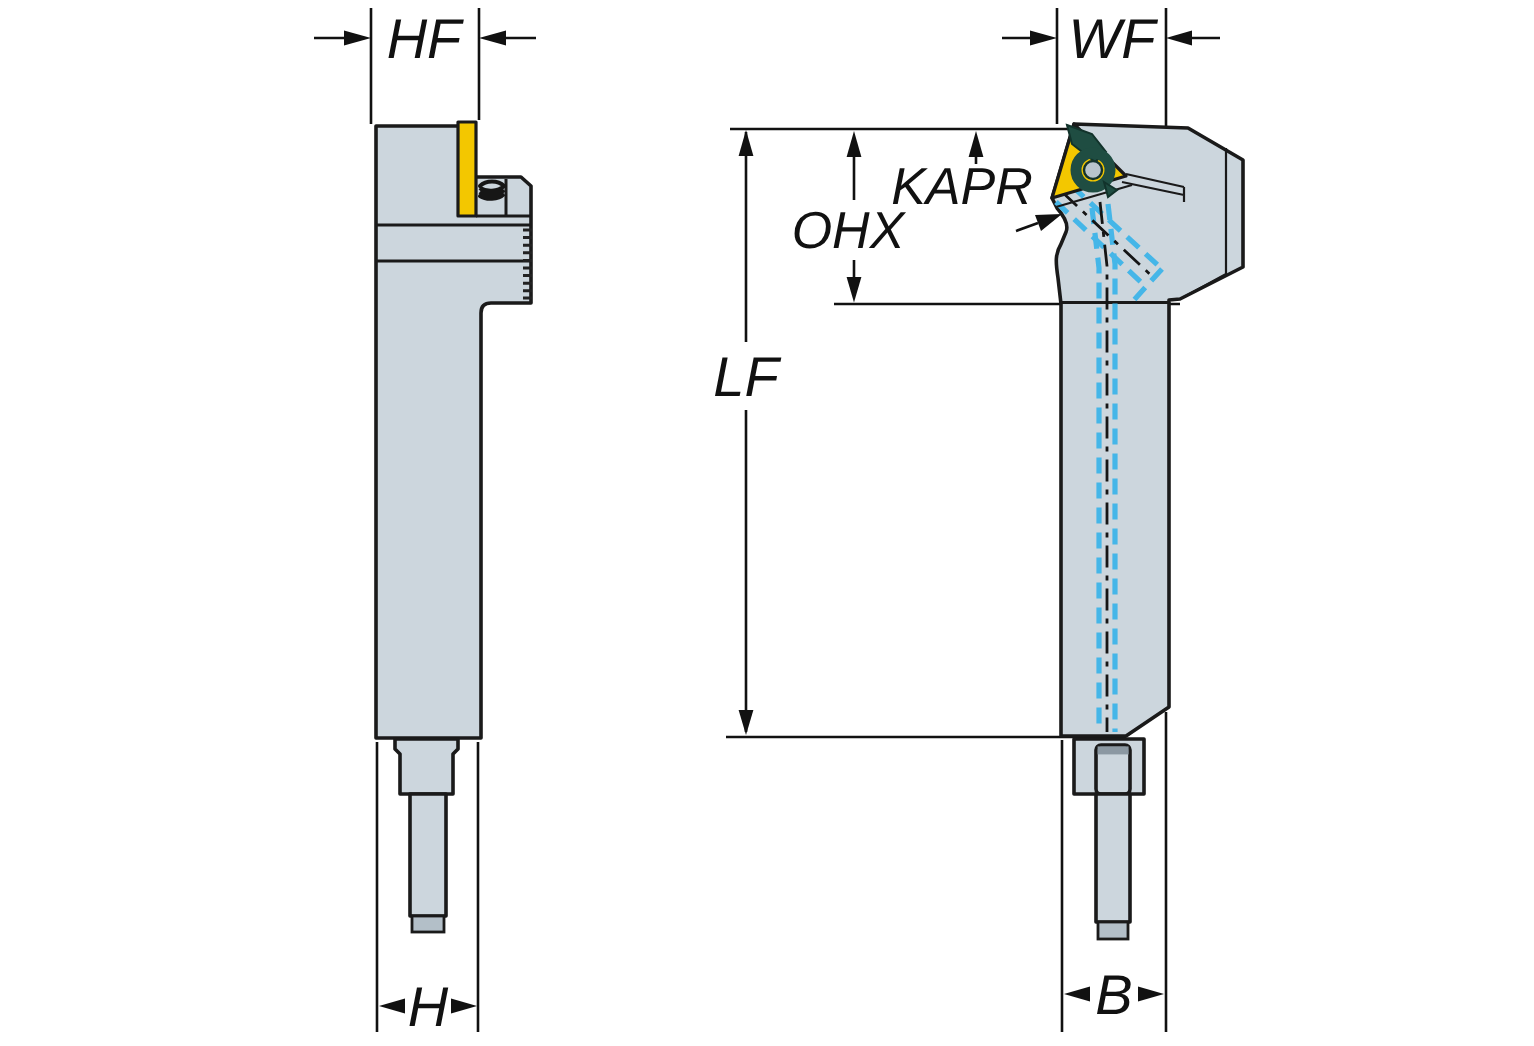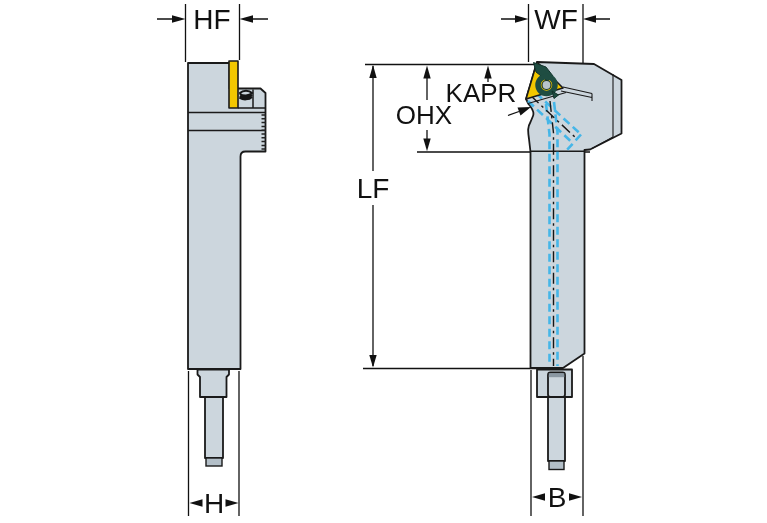--- a/index.html
+++ b/index.html
@@ -1,16 +1,16 @@
 <!DOCTYPE html>
 <html style="--background: #ffffff; --outline: #1a1a1a; --dimension: #111111; --body: #ccd6dd; --body-shade: #b3bfc8; --insert-yellow: #f3c700; --clamp-teal: #1f4d42; --coolant-blue: #45b6e8;"><head>
 <meta charset="utf-8">
 <style>
   html,body{margin:0;padding:0;background:var(--background,#fff);}
-  .stage{position:relative;width:767px;height:523px;background:var(--background,#fff);overflow:hidden;}
+  .stage{position:relative;width:767px;height:523px;background:var(--background,#fff);overflow:hidden;font-style:italic;}
   svg text{font-family:"Liberation Sans","DejaVu Sans",sans-serif;fill:var(--dimension,#111);}
   .dim-label{font-size:28px;}
   .dim-label-sm{font-size:26px;}
   .outline{fill:var(--body,#ccd6dd);stroke:var(--outline,#1a1a1a);stroke-width:1.8;stroke-linejoin:round;}
   .part-line{stroke:var(--outline,#1a1a1a);stroke-width:1.5;fill:none;}
   .part-line-thin{stroke:var(--outline,#1a1a1a);stroke-width:1.1;fill:none;}
   .dim{stroke:var(--dimension,#111);stroke-width:1.3;fill:none;}
   .dimfill{fill:var(--dimension,#111);stroke:none;}
   .insert{fill:var(--insert-yellow,#f3c700);stroke:var(--outline,#1a1a1a);stroke-width:1.6;stroke-linejoin:round;}
   .clamp{fill:var(--clamp-teal,#1f4d42);stroke:#12332b;stroke-width:1;}

